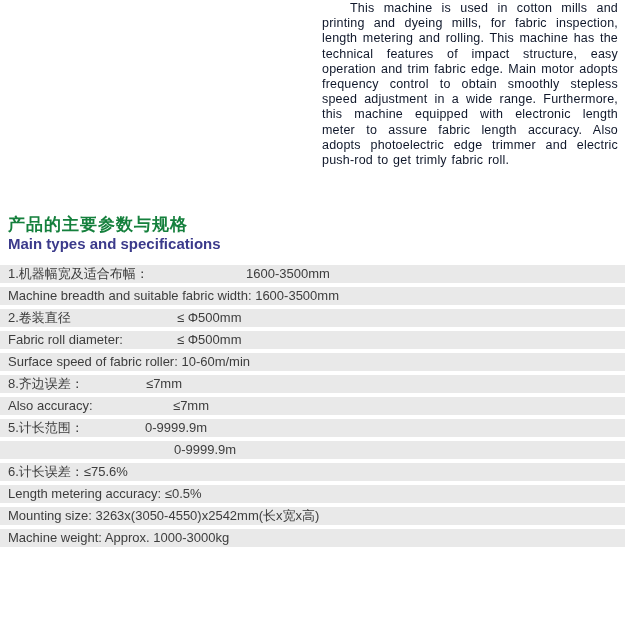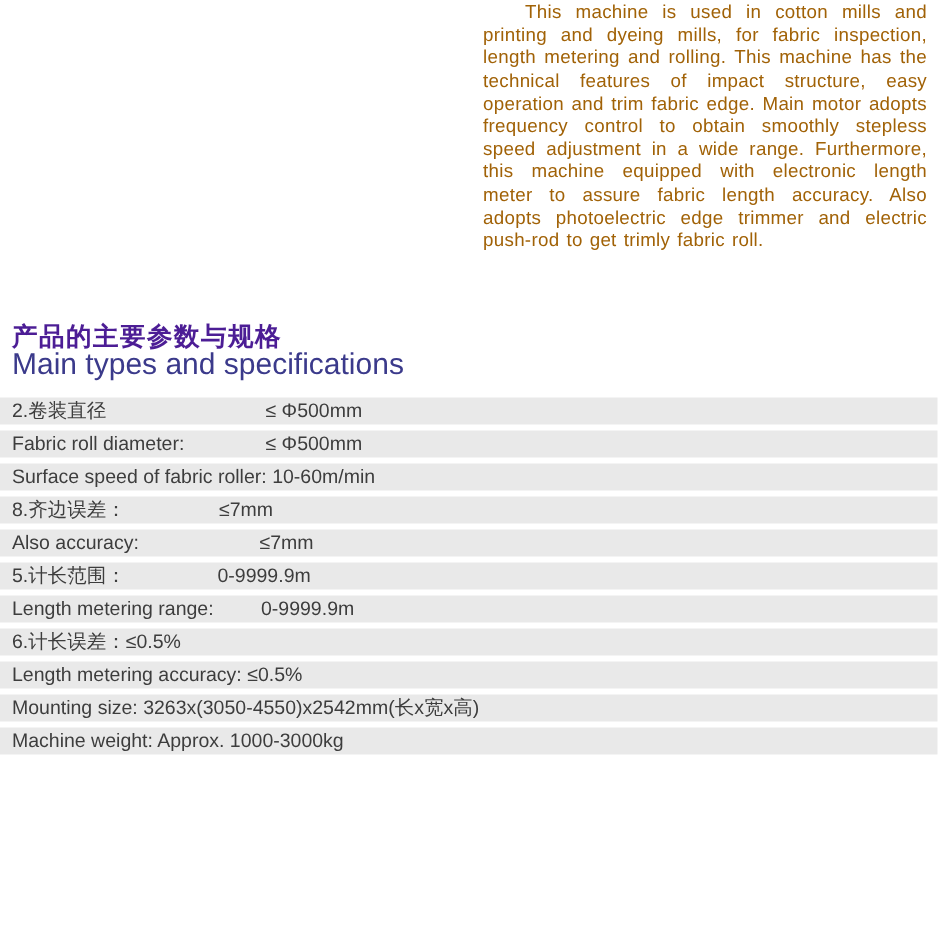--- a/index.html
+++ b/index.html
@@ -21,35 +21,35 @@
     letter-spacing: 0.5px;
     text-indent: 14px;
     color: #3c3c3c;
     margin: 0;
   }
   .intro-en {
     position: absolute; left: 322px; top: 1px; width: 296px;
     font-size: 12.5px; line-height: 15.2px;
     text-align: justify;
     text-indent: 28px;
-    color: #a16207;
+    color: #0f172a;
     letter-spacing: 0.2px;
     word-spacing: 1px;
     margin: 0;
   }
 
   
   .section-heading { position: absolute; left: 8px; top: 214px; }
   .section-heading h2 {
     margin: 0; font-size: 17px; line-height: 21px;
-    font-weight: 700; color: #4c1d95; letter-spacing: 1px;
+    font-weight: 700; color: #15803d; letter-spacing: 1px;
   }
   .section-heading h3 {
-    margin: 0; font-size: 20px; line-height: 17px;
-    font-weight: 400; color: #3b3a8b;
+    margin: 0; font-size: 15px; line-height: 17px;
+    font-weight: 700; color: #3b3a8b;
   }
 
   
   .spec-table { position: absolute; left: 0; top: 265px; width: 625px; }
   .spec-row {
     position: relative;
     height: 18px; margin-bottom: 4px;
     background: #e9e9e9;
     font-size: 13px; line-height: 18px;
     padding-left: 8px;
@@ -65,20 +65,27 @@
 
   <p class="intro-en">This machine is used in cotton mills and printing and dyeing mills, for fabric inspection, length metering and rolling. This machine has the technical features of impact structure, easy operation and trim fabric edge. Main motor adopts frequency control to obtain smoothly stepless speed adjustment in a wide range. Furthermore, this machine equipped with electronic length meter to assure fabric length accuracy. Also adopts photoelectric edge trimmer and electric push-rod to get trimly fabric roll.</p>
 
   <div class="section-heading">
     <h2>产品的主要参数与规格</h2>
     <h3>Main types and specifications</h3>
   </div>
 
   <div class="spec-table">
     <div class="spec-row">
+      <span class="lbl">1.机器幅宽及适合布幅：</span>
+      <span class="val" style="left:246px">1600-3500mm</span>
+    </div>
+    <div class="spec-row">
+      <span class="lbl">Machine breadth and suitable fabric width: 1600-3500mm</span>
+    </div>
+    <div class="spec-row">
       <span class="lbl">2.卷装直径</span>
       <span class="val" style="left:177px">≤ Φ500mm</span>
     </div>
     <div class="spec-row">
       <span class="lbl">Fabric roll diameter:</span>
       <span class="val" style="left:177px">≤ Φ500mm</span>
     </div>
     <div class="spec-row">
       <span class="lbl">Surface speed of fabric roller: 10-60m/min</span>
     </div>
@@ -88,25 +95,24 @@
     </div>
     <div class="spec-row">
       <span class="lbl">Also accuracy:</span>
       <span class="val" style="left:173px">≤7mm</span>
     </div>
     <div class="spec-row">
       <span class="lbl">5.计长范围：</span>
       <span class="val" style="left:145px">0-9999.9m</span>
     </div>
     <div class="spec-row">
-      <span class="lbl">Length metering range:</span>
       <span class="val" style="left:174px">0-9999.9m</span>
     </div>
     <div class="spec-row">
-      <span class="lbl">6.计长误差：≤0.5%</span>
+      <span class="lbl">6.计长误差：≤75.6%</span>
     </div>
     <div class="spec-row">
       <span class="lbl">Length metering accuracy: ≤0.5%</span>
     </div>
     <div class="spec-row">
       <span class="lbl">Mounting size: 3263x(3050-4550)x2542mm(长x宽x高)</span>
     </div>
     <div class="spec-row">
       <span class="lbl">Machine weight: Approx. 1000-3000kg</span>
     </div>

